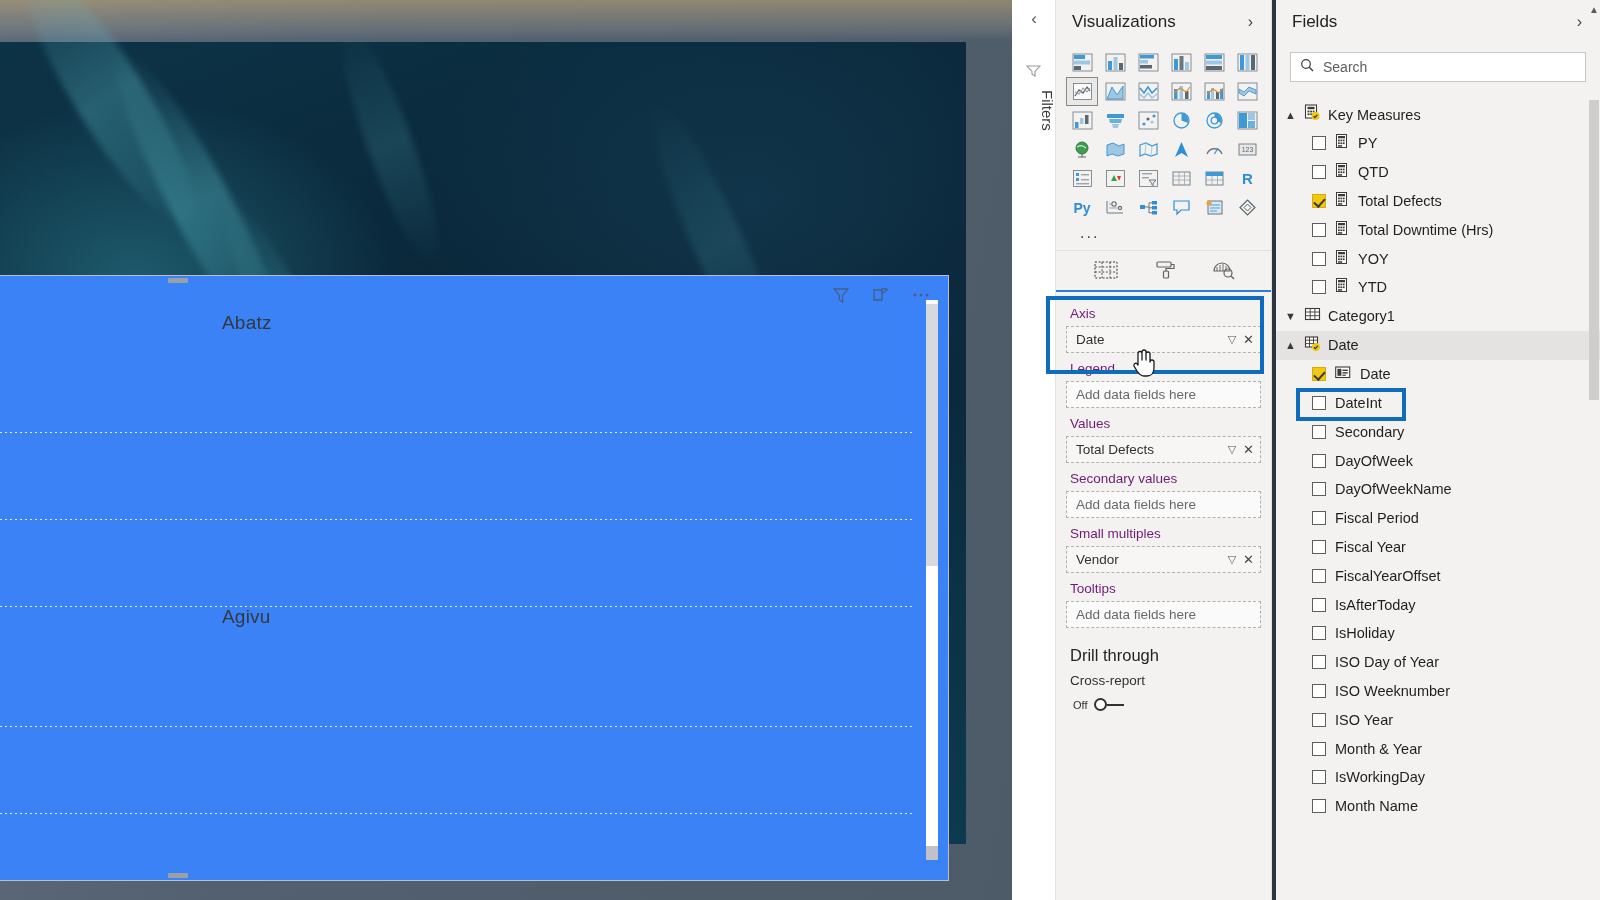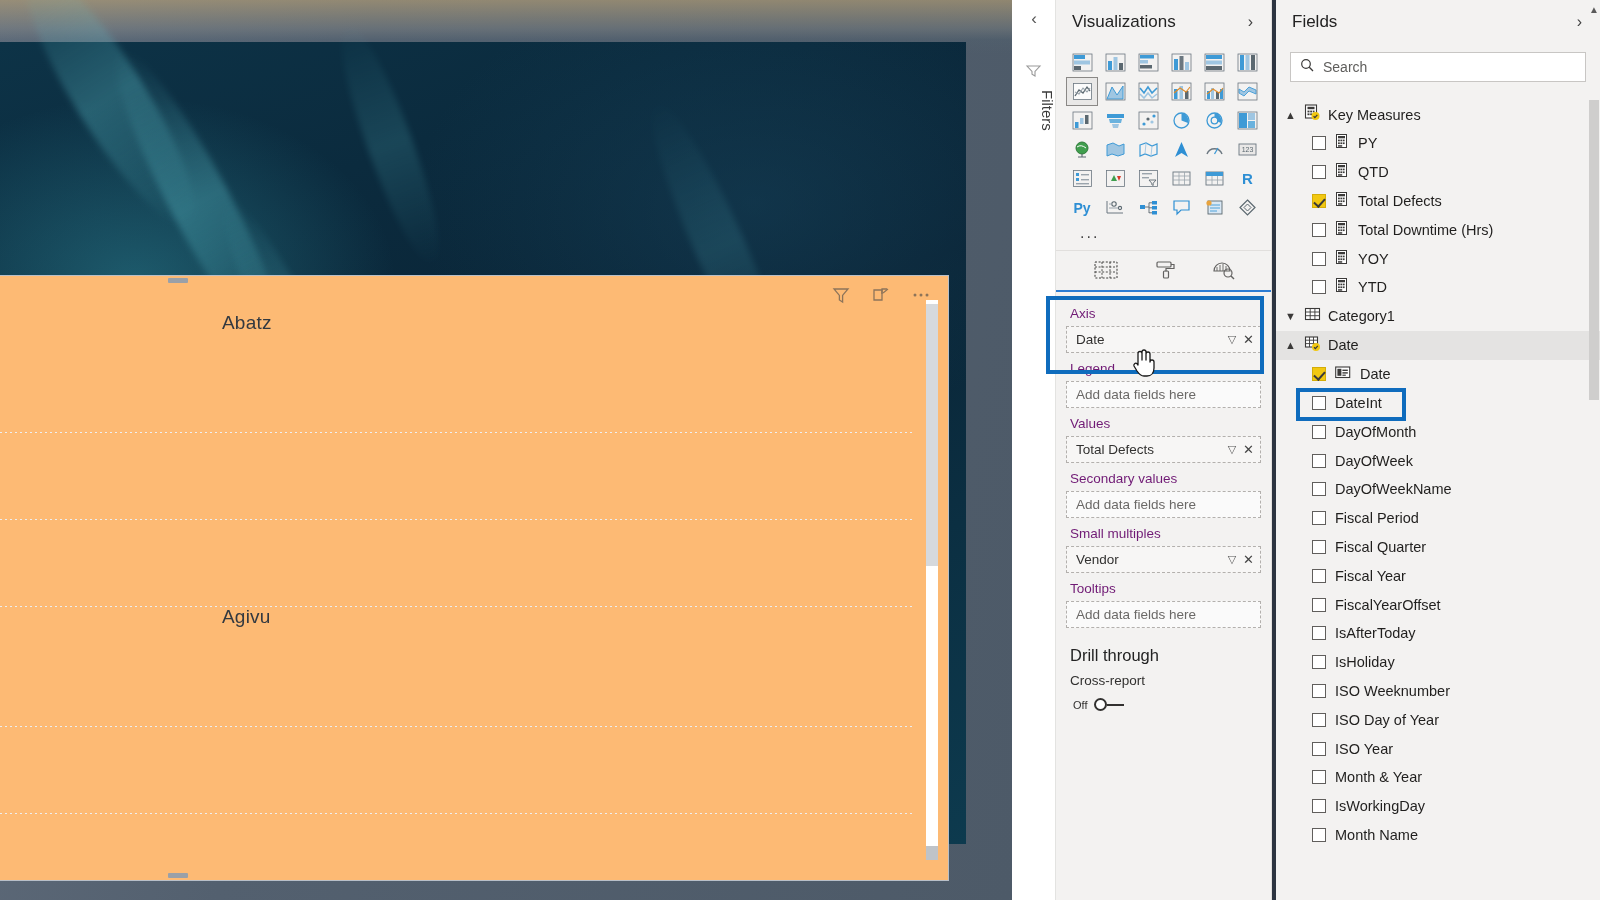--- a/index.html
+++ b/index.html
@@ -28,21 +28,21 @@
   }
   .wisp {
     position: absolute;
     background: linear-gradient(90deg, rgba(90,200,210,0) 0%, rgba(100,205,215,0.30) 50%, rgba(90,200,210,0) 100%);
     filter: blur(3px); border-radius: 50%;
   }
 
   
   #report-window {
     position: absolute; left: 0; top: 276px; width: 948px; height: 604px;
-    background: #fdba74; box-shadow: 0 0 0 1px #b8bfc8;
+    background: #3b82f6; box-shadow: 0 0 0 1px #b8bfc8;
   }
   #visual-header {
     position: absolute; right: 16px; top: 8px; display: flex; gap: 18px; align-items: center;
   }
   .vh-icon { width: 22px; height: 22px; opacity: .62; cursor: pointer; }
   #canvas-grab-top {
     position: absolute; left: 168px; top: 2px; width: 20px; height: 5px;
     background: #9aa0a8; border-radius: 1px;
   }
   #canvas-grab-bottom {
@@ -811,61 +811,57 @@
           </svg>
       </span>
       <span class="tree-field-name">Date</span>
     </div>
     <div class="tree-field">
       <span class="cb"></span>
       <span class="tree-field-name">DateInt</span>
     </div>
     <div class="tree-field">
       <span class="cb"></span>
-      <span class="tree-field-name">DayOfMonth</span>
+      <span class="tree-field-name">Secondary</span>
     </div>
     <div class="tree-field">
       <span class="cb"></span>
       <span class="tree-field-name">DayOfWeek</span>
     </div>
     <div class="tree-field">
       <span class="cb"></span>
       <span class="tree-field-name">DayOfWeekName</span>
     </div>
     <div class="tree-field">
       <span class="cb"></span>
       <span class="tree-field-name">Fiscal Period</span>
     </div>
     <div class="tree-field">
       <span class="cb"></span>
-      <span class="tree-field-name">Fiscal Quarter</span>
-    </div>
-    <div class="tree-field">
-      <span class="cb"></span>
       <span class="tree-field-name">Fiscal Year</span>
     </div>
     <div class="tree-field">
       <span class="cb"></span>
       <span class="tree-field-name">FiscalYearOffset</span>
     </div>
     <div class="tree-field">
       <span class="cb"></span>
       <span class="tree-field-name">IsAfterToday</span>
     </div>
     <div class="tree-field">
       <span class="cb"></span>
       <span class="tree-field-name">IsHoliday</span>
     </div>
     <div class="tree-field">
       <span class="cb"></span>
+      <span class="tree-field-name">ISO Day of Year</span>
+    </div>
+    <div class="tree-field">
+      <span class="cb"></span>
       <span class="tree-field-name">ISO Weeknumber</span>
-    </div>
-    <div class="tree-field">
-      <span class="cb"></span>
-      <span class="tree-field-name">ISO Day of Year</span>
     </div>
     <div class="tree-field">
       <span class="cb"></span>
       <span class="tree-field-name">ISO Year</span>
     </div>
     <div class="tree-field">
       <span class="cb"></span>
       <span class="tree-field-name">Month &amp; Year</span>
     </div>
     <div class="tree-field">

